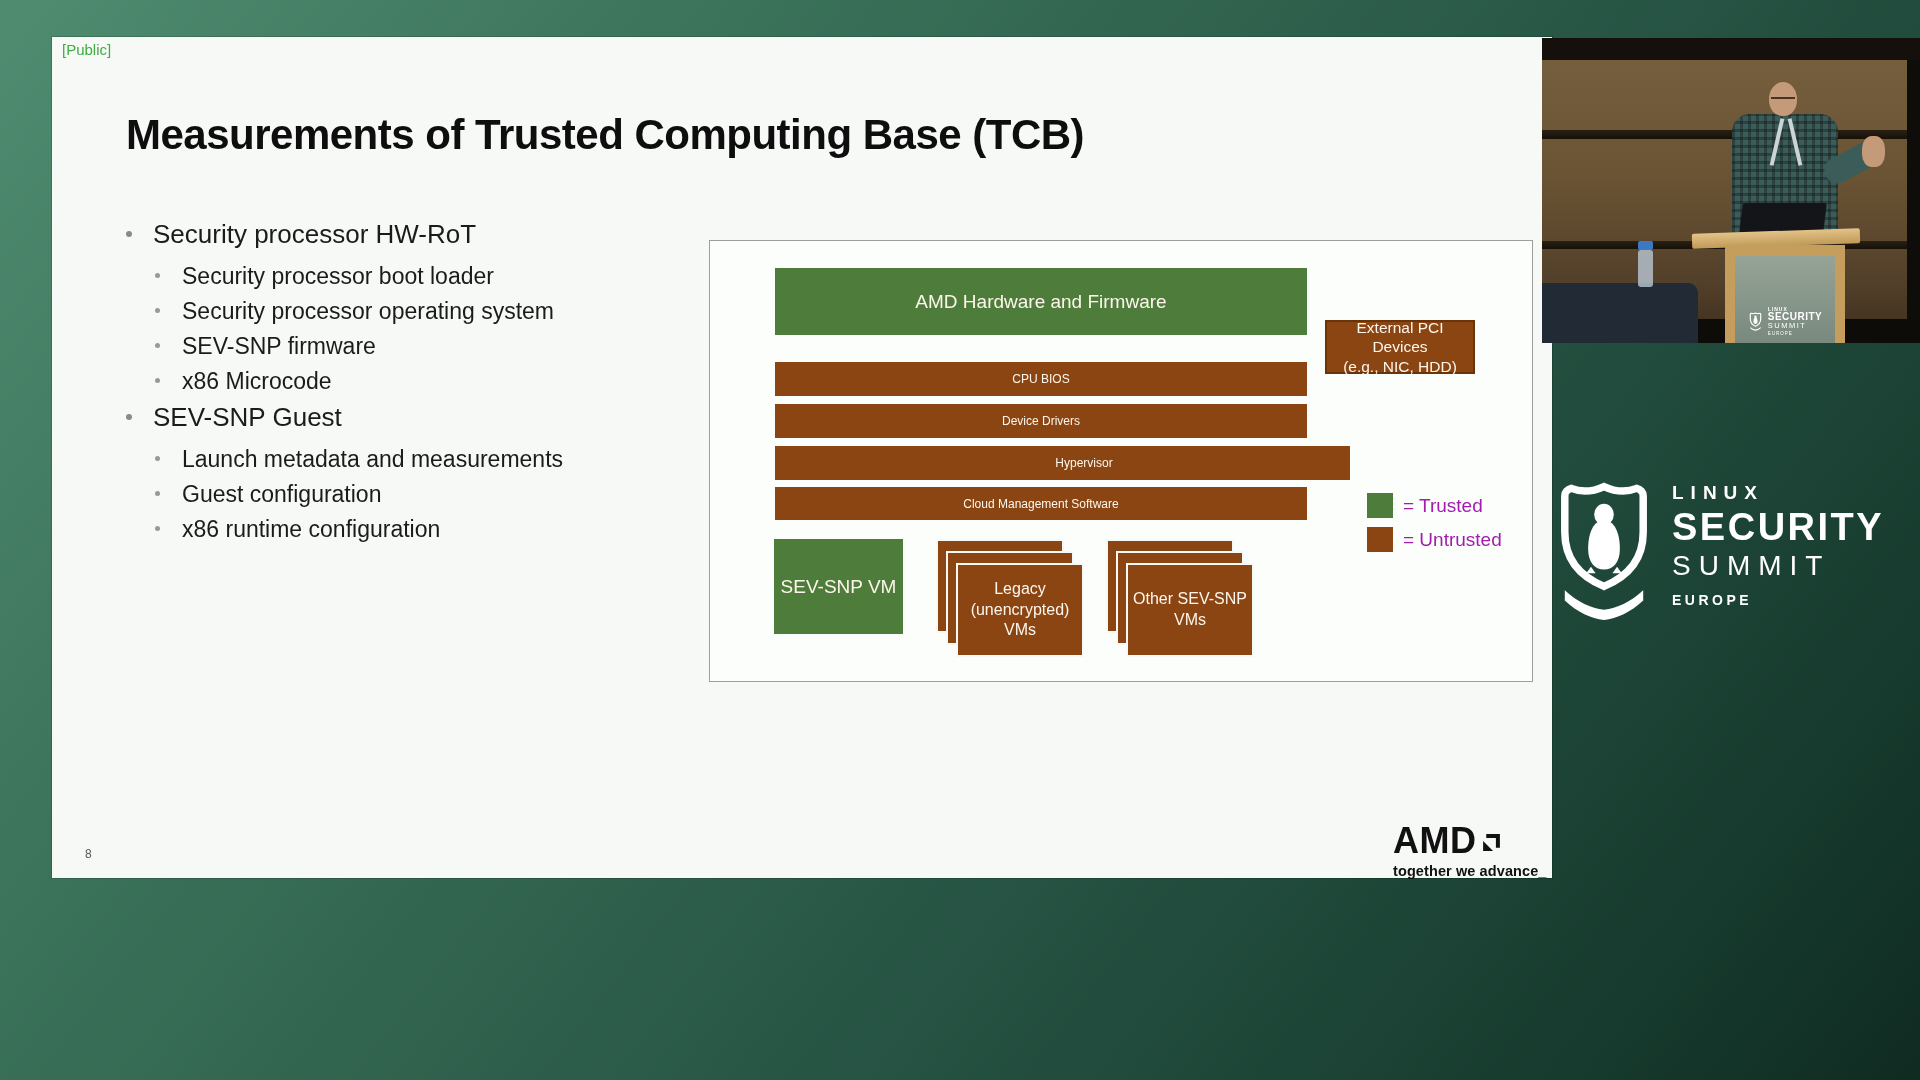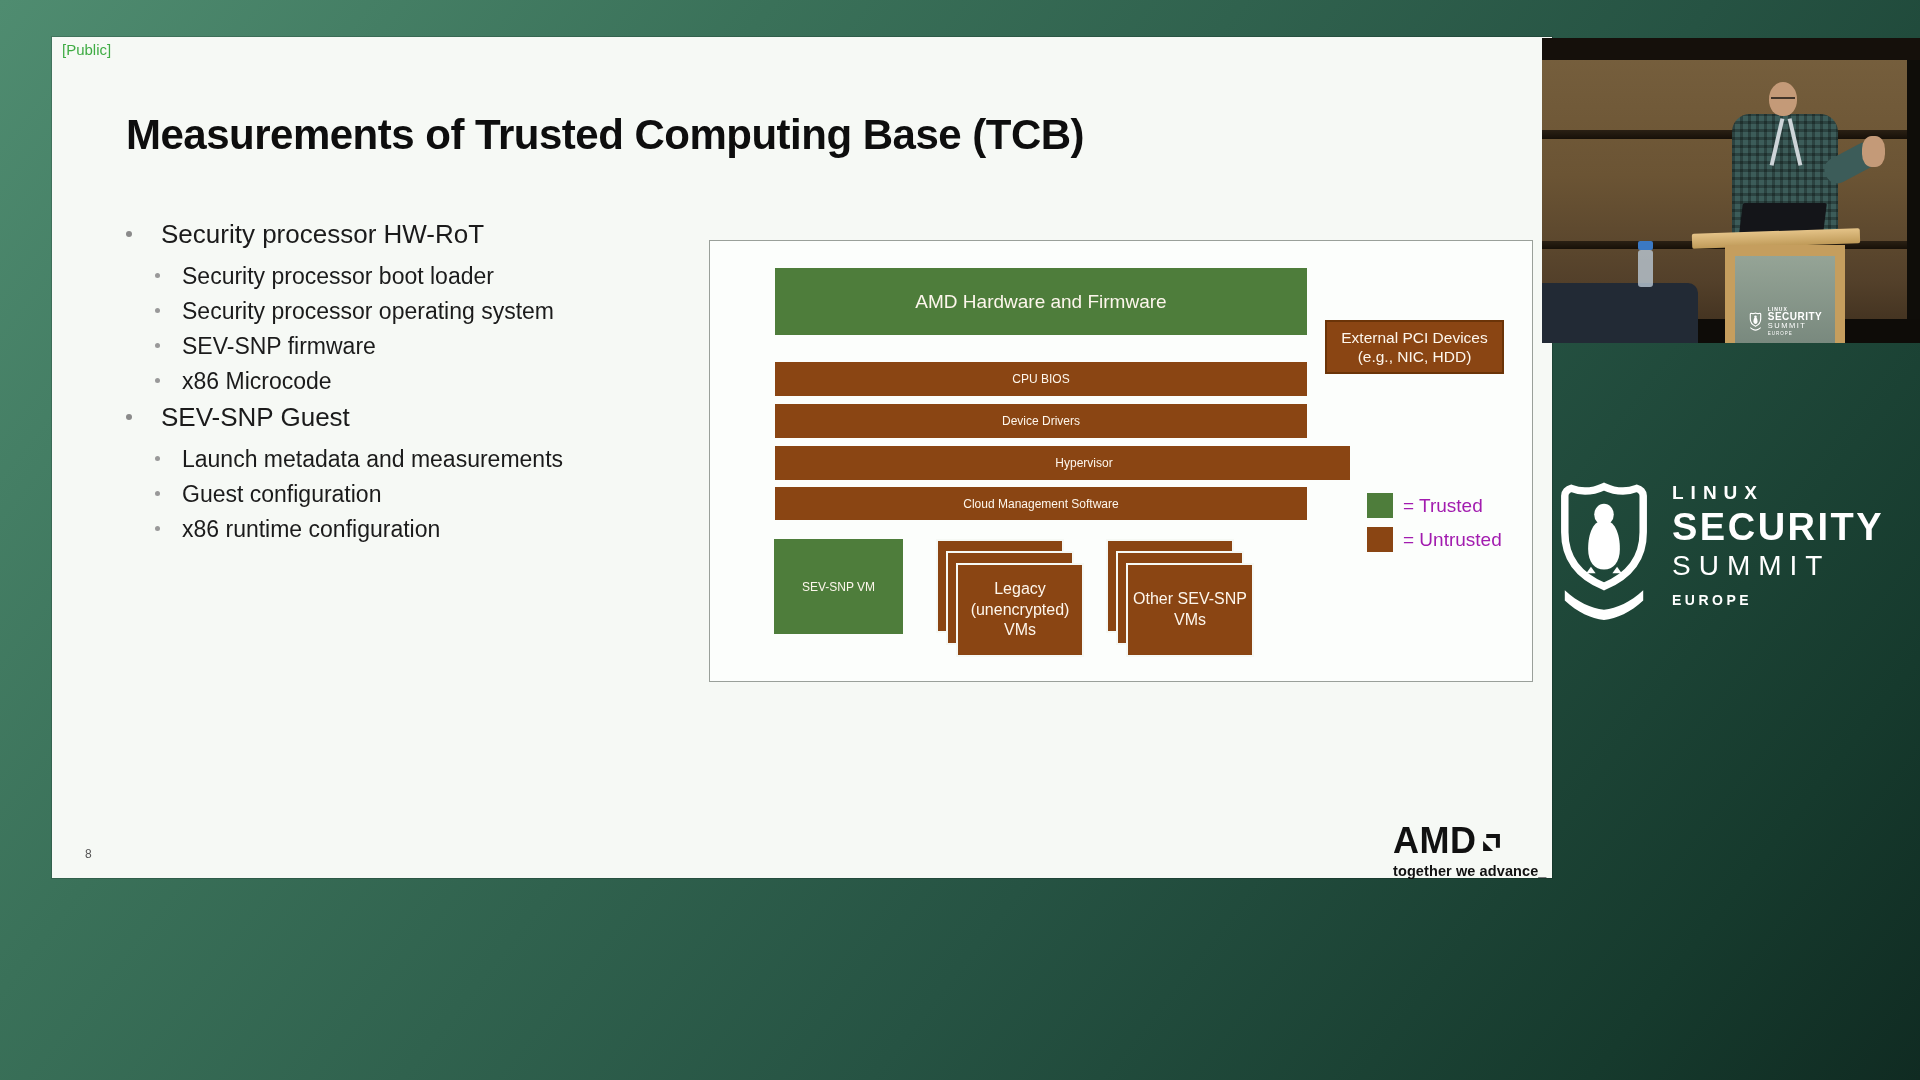--- a/index.html
+++ b/index.html
@@ -14,42 +14,42 @@
     background:#f6f9f5;box-shadow:0 0 0 1px rgba(0,0,0,.15);
   }
   .public{position:absolute;left:10px;top:4px;font-size:15px;color:#3fac44;}
   .title{
     position:absolute;left:74px;top:74px;margin:0;
     font-size:42px;line-height:48px;font-weight:bold;color:#0e0e0e;letter-spacing:-0.5px;
   }
   .bullets{position:absolute;left:74px;top:182px;width:520px;}
   .b{display:flex;align-items:flex-start;color:#1b1b1b;}
   .b .dot{flex:0 0 auto;border-radius:50%;background:#8a8a8a;}
-  .l1{font-size:26px;line-height:30px;margin-bottom:13px;gap:8px;}
+  .l1{font-size:26px;line-height:30px;margin-bottom:13px;}
   .l1 .dot{width:6px;height:6px;margin:12px 21px 0 0;}
   .l2{font-size:23px;line-height:28px;margin-bottom:7px;margin-left:29px;}
   .l2 .dot{width:5px;height:5px;margin:11px 22px 0 0;background:#999;}
   .l1.gap{margin-top:6px;}
   .pagenum{position:absolute;left:33px;top:810px;font-size:12px;color:#555;}
 
   
   .diagram{
     position:absolute;left:657px;top:203px;width:822px;height:440px;
     border:1px solid #9aa09a;background:#fcfefc;
   }
   .dbox{position:absolute;display:flex;align-items:center;justify-content:center;
         text-align:center;color:#fdf6ec;}
   .trusted-bg{background:#4e7d3b;}
   .untrusted-bg{background:#8a4513;}
   .layer-top{left:65px;top:27px;width:532px;height:67px;font-size:19px;}
   .bar{left:65px;width:532px;height:34px;font-size:12px;}
   .bar0{top:121px;} .bar1{top:163px;} .bar2{top:205px;padding-left:43px;} .bar3{top:246px;height:33px;text-align:center;}
-  .ext{left:615px;top:79px;width:179px;height:54px;font-size:15.5px;line-height:1.25;
+  .ext{left:615px;top:79px;width:150px;height:54px;font-size:15.5px;line-height:1.25;
        flex-direction:column;border:2px solid #6b3408;box-sizing:border-box;}
-  .vm-green{left:64px;top:298px;width:129px;height:95px;font-size:12px;}
+  .vm-green{left:64px;top:298px;width:129px;height:95px;font-size:19px;}
   .stack{position:absolute;top:298px;width:168px;height:119px;}
   .stack-legacy{left:226px;} .stack-other{left:396px;}
   .stack .sbox{position:absolute;width:128px;height:94px;background:#8a4513;
                border:2px solid #f6f9f5;box-sizing:border-box;}
   .stack .s0{left:0;top:0;} .stack .s1{left:10px;top:12px;}
   .stack .s2{left:20px;top:24px;display:flex;align-items:center;justify-content:center;
              text-align:center;color:#fdf6ec;font-size:16px;line-height:1.3;}
   .legend{position:absolute;left:657px;top:252px;}
   .legrow{display:flex;align-items:center;margin-bottom:9px;}
   .sw{width:26px;height:25px;margin-right:10px;}

